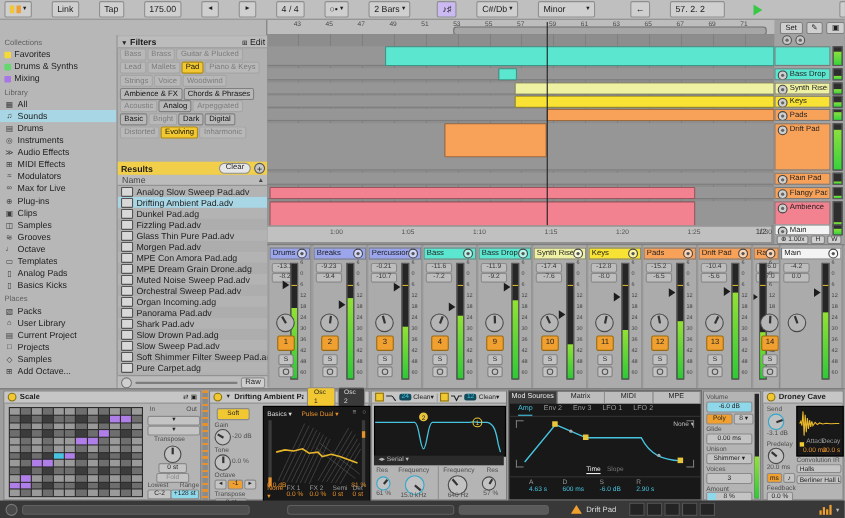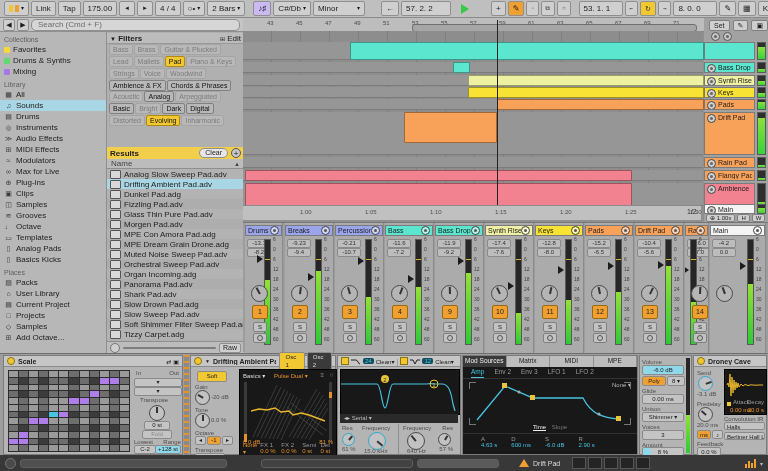--- a/index.html
+++ b/index.html
@@ -2,21 +2,21 @@
 <html><head>
 <meta charset="utf-8">
 <style>
   html,body{margin:0;padding:0}
   body{width:768px;height:471px;overflow:hidden;position:relative;
        font-family:"Liberation Sans",sans-serif;font-size:8px;color:#1d1d1d;background:#a8a8a8}
   .abs{position:absolute}
   .pane{position:absolute;box-sizing:border-box}
   
   #transport{left:0;top:0;width:768px;height:18px;background:#bfbfbf;border-bottom:1px solid #8a8a8a;
-             display:flex;align-items:center;gap:2px;padding:0 4px;box-sizing:border-box}
+             display:flex;align-items:center;gap:18px;padding:0 4px;box-sizing:border-box}
   .tbtn{background:#cfcfcf;border:1px solid #8f8f8f;border-radius:2px;padding:1px 4px;height:11px;
         line-height:11px;display:inline-flex;align-items:center;gap:2px;white-space:nowrap;font-size:8px}
   .tbtn.purp{background:#cbb9f2}
   .tbtn.amber{background:#f0a030}
   .tbtn.yellow{background:#f2c832}
   .tnum{font-size:8px}
   .sq{width:4px;height:7px;display:inline-block}
   .sq.y{background:#f2c832}.sq.o{background:#f0a030}
   .tri-play{width:0;height:0;border-left:8px solid #37c846;border-top:5px solid transparent;border-bottom:5px solid transparent}
   .stop-sq{width:8px;height:8px;background:#2c2c2c}
@@ -189,25 +189,20 @@
   <span class="tbtn yellow" style="font-size:7px">↻</span>
   <span class="tbtn" style="font-size:6px">¬</span>
   <span class="tbtn tnum" style="min-width:34px">8. 0. 0</span>
   <span class="tbtn" style="margin-left:auto">✎</span>
   <span class="tbtn">▦</span>
   <span class="tbtn">Key</span>
 
 </div>
 
 <div id="browser" class="pane">
-  <div id="searchrow" class="pane">
-    <span class="navbtn">◀</span>
-    <span class="navbtn">▶</span>
-    <span id="searchbox">Search (Cmd + F)</span>
-  </div>
   <div id="nav" class="pane">
       <div class="nav-head">Collections</div>
       <div class="nav-item">
         <span class="nav-sq" style="background: rgb(245, 217, 58);"></span>
         <span class="nav-lab">Favorites</span>
       </div>
       <div class="nav-item">
         <span class="nav-sq" style="background: rgb(99, 216, 110);"></span>
         <span class="nav-lab">Drums &amp; Synths</span>
       </div>
@@ -410,21 +405,21 @@
         <div class="rrow">
           <span class="ric"></span>
           <span>Slow Sweep Pad.adv</span>
         </div>
         <div class="rrow">
           <span class="ric"></span>
           <span>Soft Shimmer Filter Sweep Pad.adv</span>
         </div>
         <div class="rrow">
           <span class="ric"></span>
-          <span>Tizzy Carpet.adg</span>
+          <span>Pure Carpet.adg</span>
         </div>
       </div>
     <div id="prevbar" class="pane">
       <span class="scirc" style="width:8px;height:8px;background:#cfcfcf;border-color:#777"></span>
       <span class="prevline"></span>
       <span class="rawbtn">Raw</span>
     </div>
   </div>
 </div>
 

